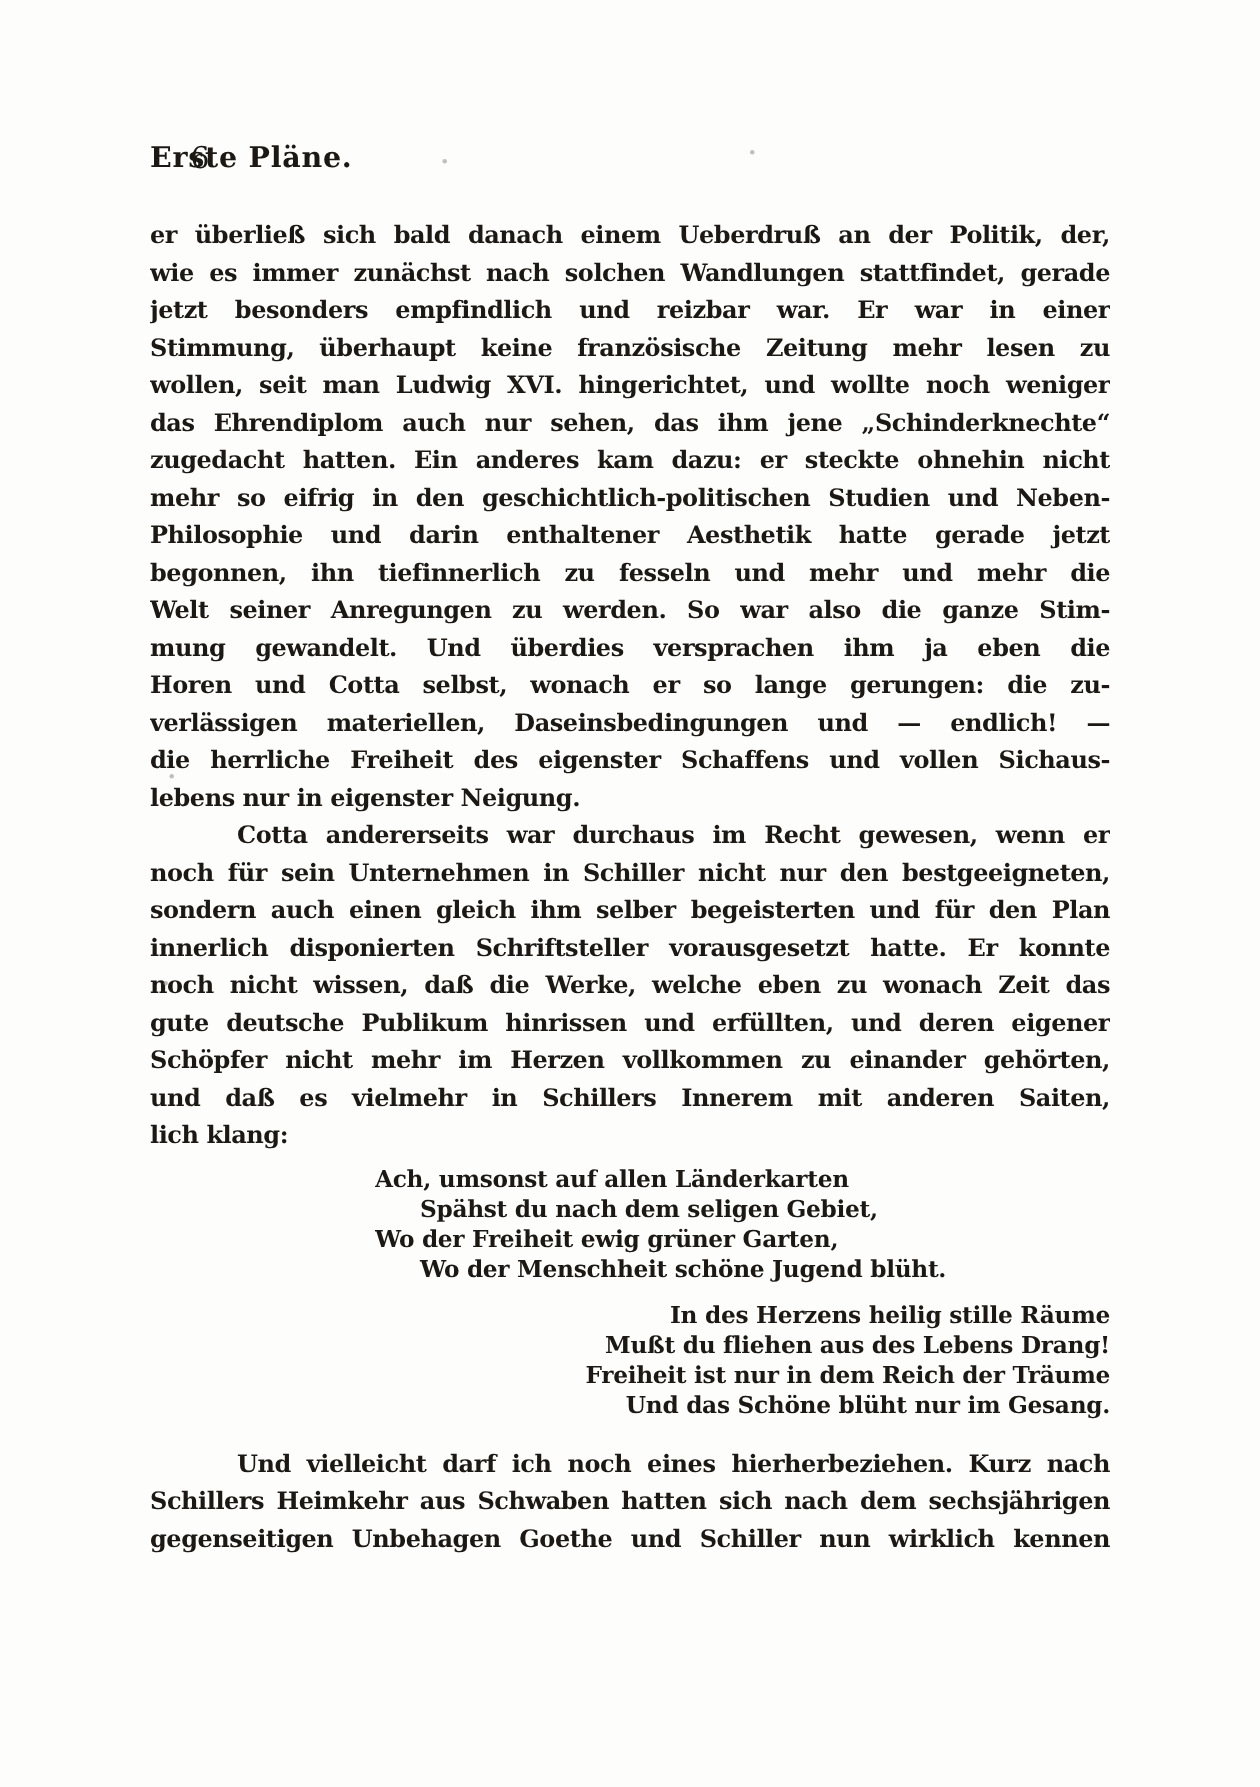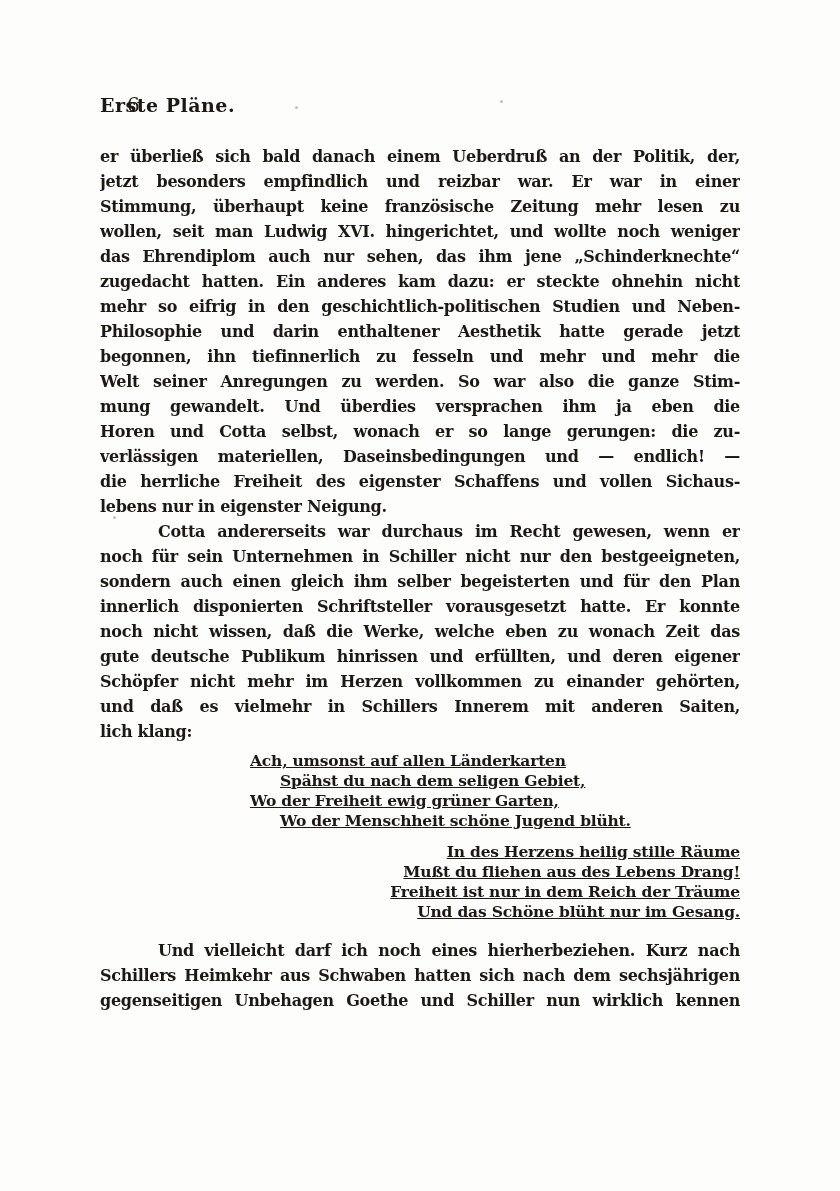--- a/index.html
+++ b/index.html
@@ -56,21 +56,20 @@
   .line.indent {
     text-indent: 58px;
   }
   .block.stanza {
     margin-left: 150px;
     margin-top: 7px;
     font-size: 15.5px;
     font-weight: bold;
     line-height: 19.5px;
     letter-spacing: -0.2px;
-    text-decoration: underline;
   }
   .block.stanza + .block.stanza {
     margin-top: 11px;
     text-align: right;
   }
   .block.stanza + .block.paragraph {
     margin-top: 16px;
   }
   .block.stanza .line {
     height: 20px;
@@ -91,20 +90,21 @@
 </head>
 <body>
 
 <div class="page" style="background: rgb(253, 253, 252); color: rgb(28, 24, 20);">
   <div class="page-number">6</div>
   <div class="running-header">Erste Pläne.</div>
 
   <div class="body-text">
       <div class="block paragraph">
         <div class="line just">er überließ sich bald danach einem Ueberdruß an der Politik, der,</div>
+        <div class="line just">wie es immer zunächst nach solchen Wandlungen stattfindet, gerade</div>
         <div class="line just">jetzt besonders empfindlich und reizbar war.  Er war in einer</div>
         <div class="line just">Stimmung, überhaupt keine französische Zeitung mehr lesen zu</div>
         <div class="line just">wollen, seit man Ludwig XVI. hingerichtet, und wollte noch weniger</div>
         <div class="line just">das Ehrendiplom auch nur sehen, das ihm jene „Schinderknechte“</div>
         <div class="line just">zugedacht hatten.  Ein anderes kam dazu: er steckte ohnehin nicht</div>
         <div class="line just">mehr so eifrig in den geschichtlich-politischen Studien und Neben-</div>
         <div class="line just">Philosophie und darin enthaltener Aesthetik hatte gerade jetzt</div>
         <div class="line just">begonnen, ihn tiefinnerlich zu fesseln und mehr und mehr die</div>
         <div class="line just">Welt seiner Anregungen zu werden.  So war also die ganze Stim-</div>
         <div class="line just">mung gewandelt.  Und überdies versprachen ihm ja eben die</div>

